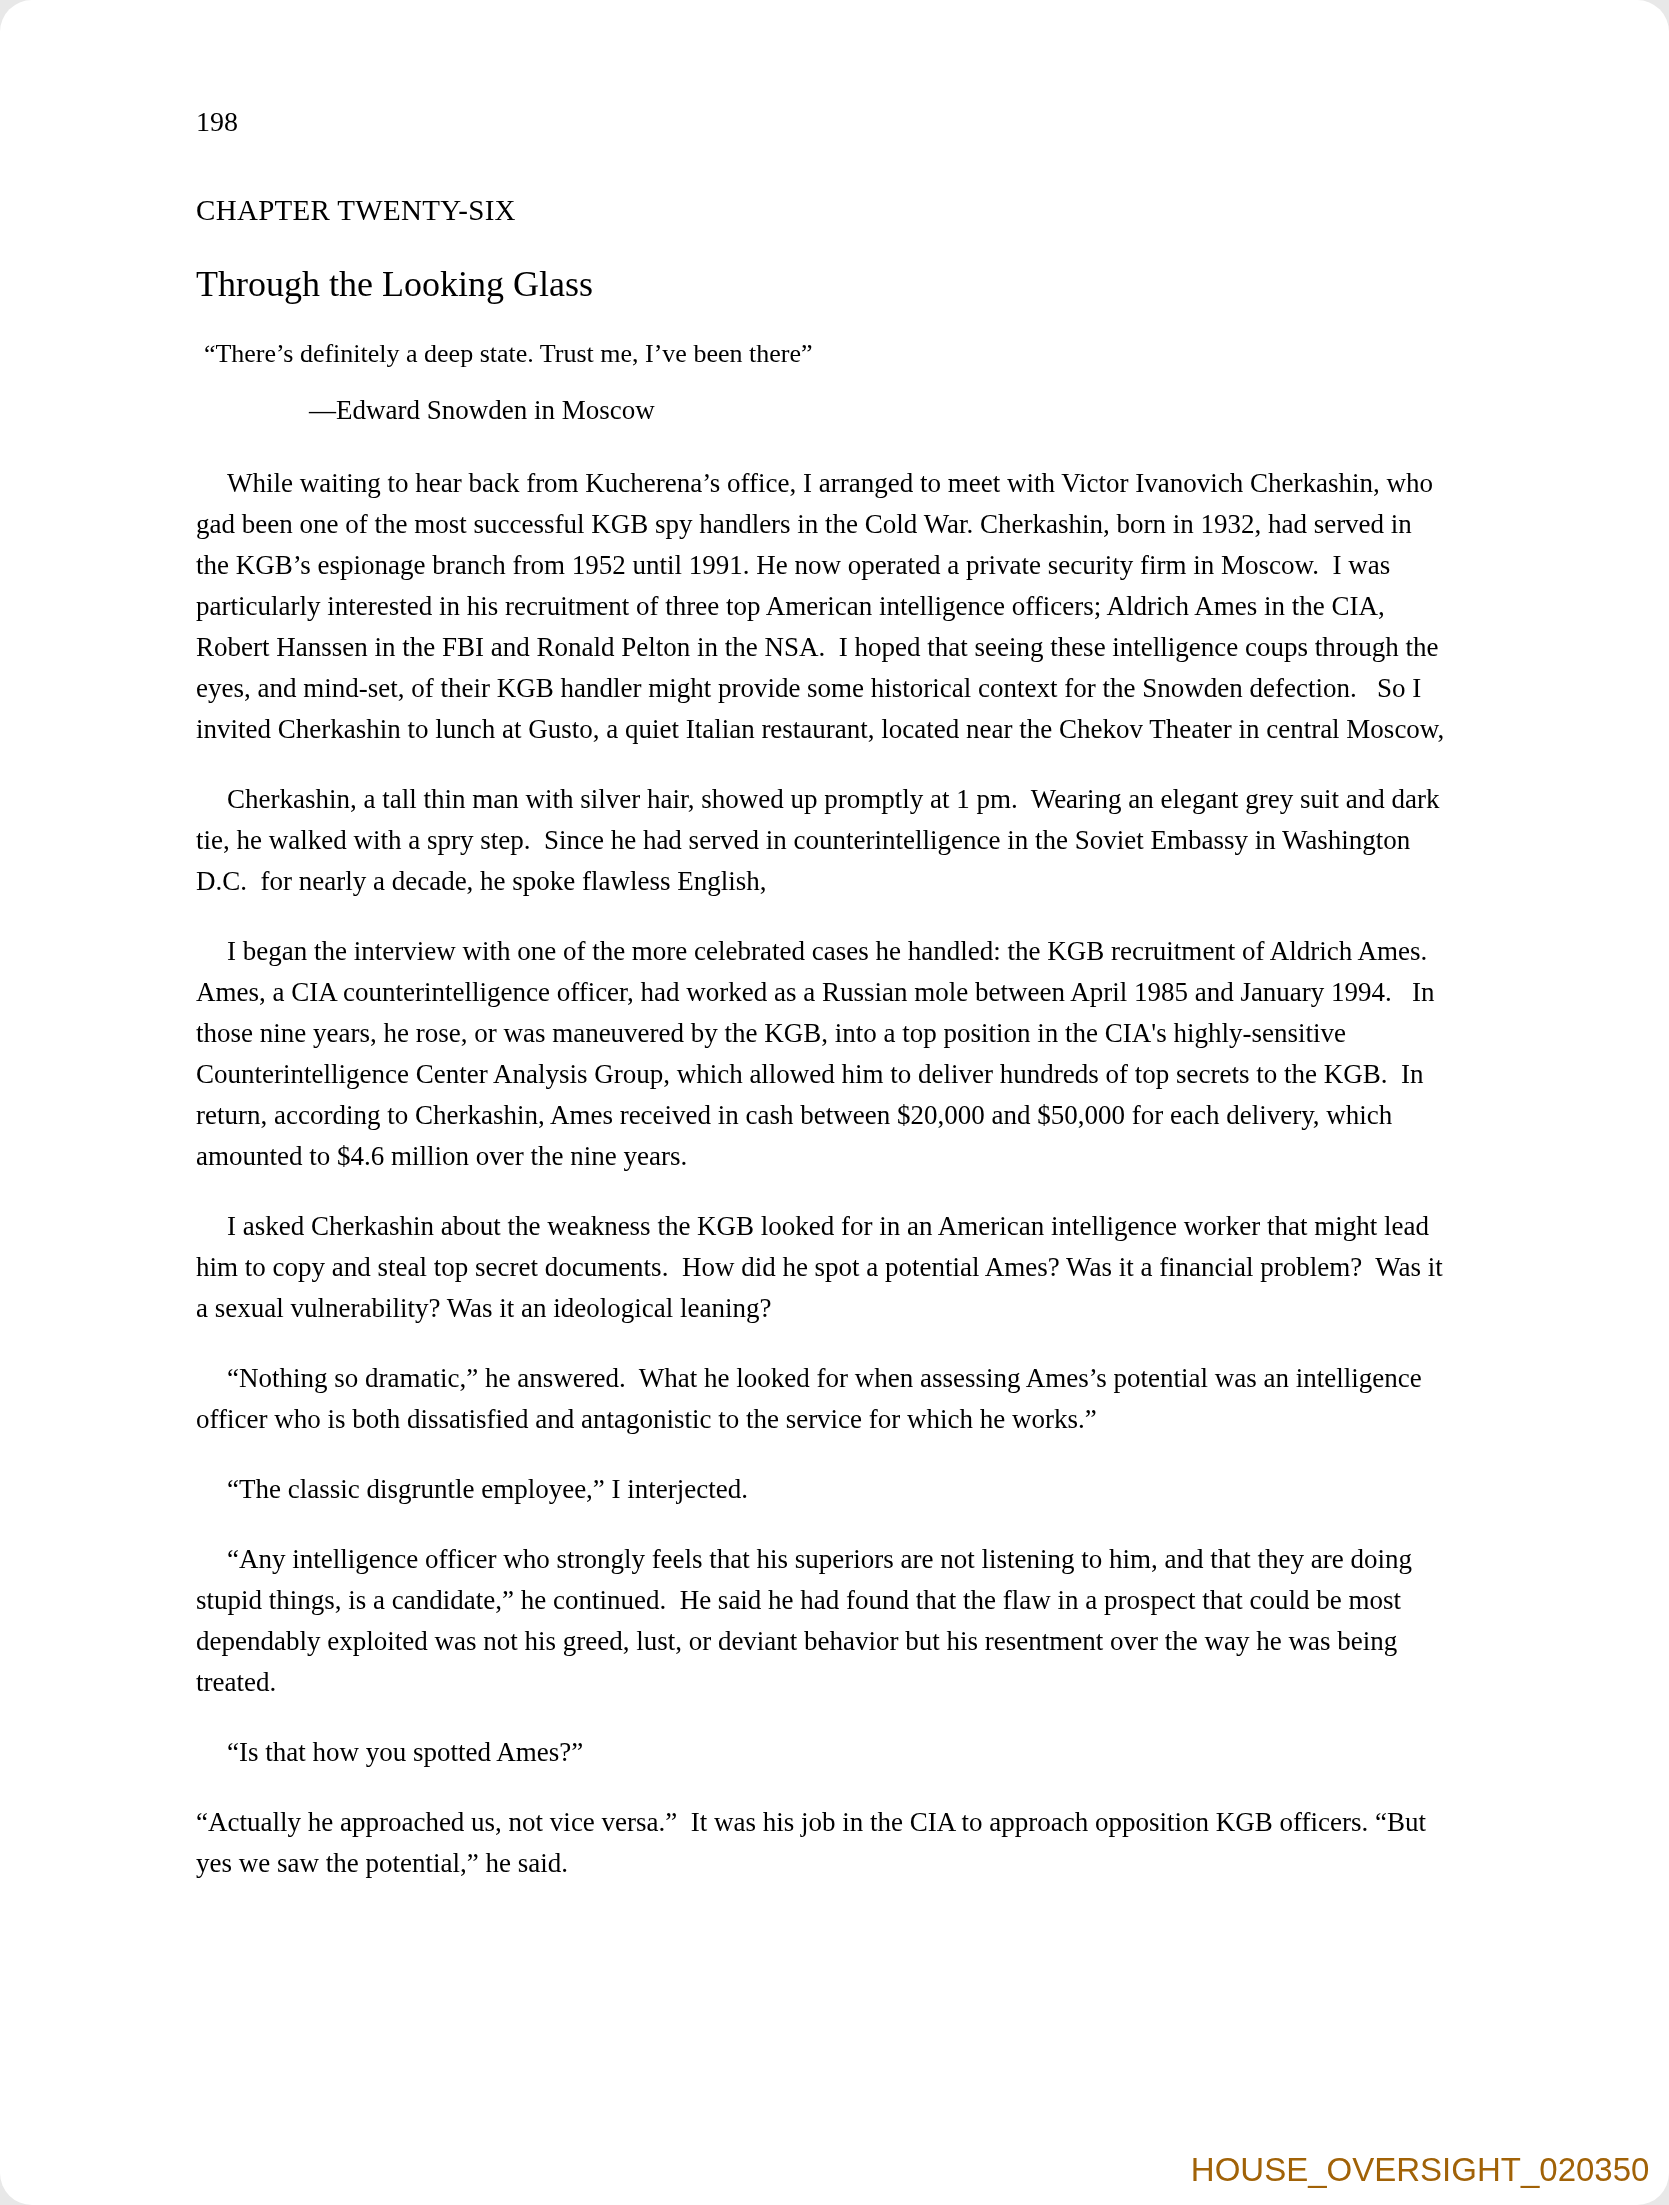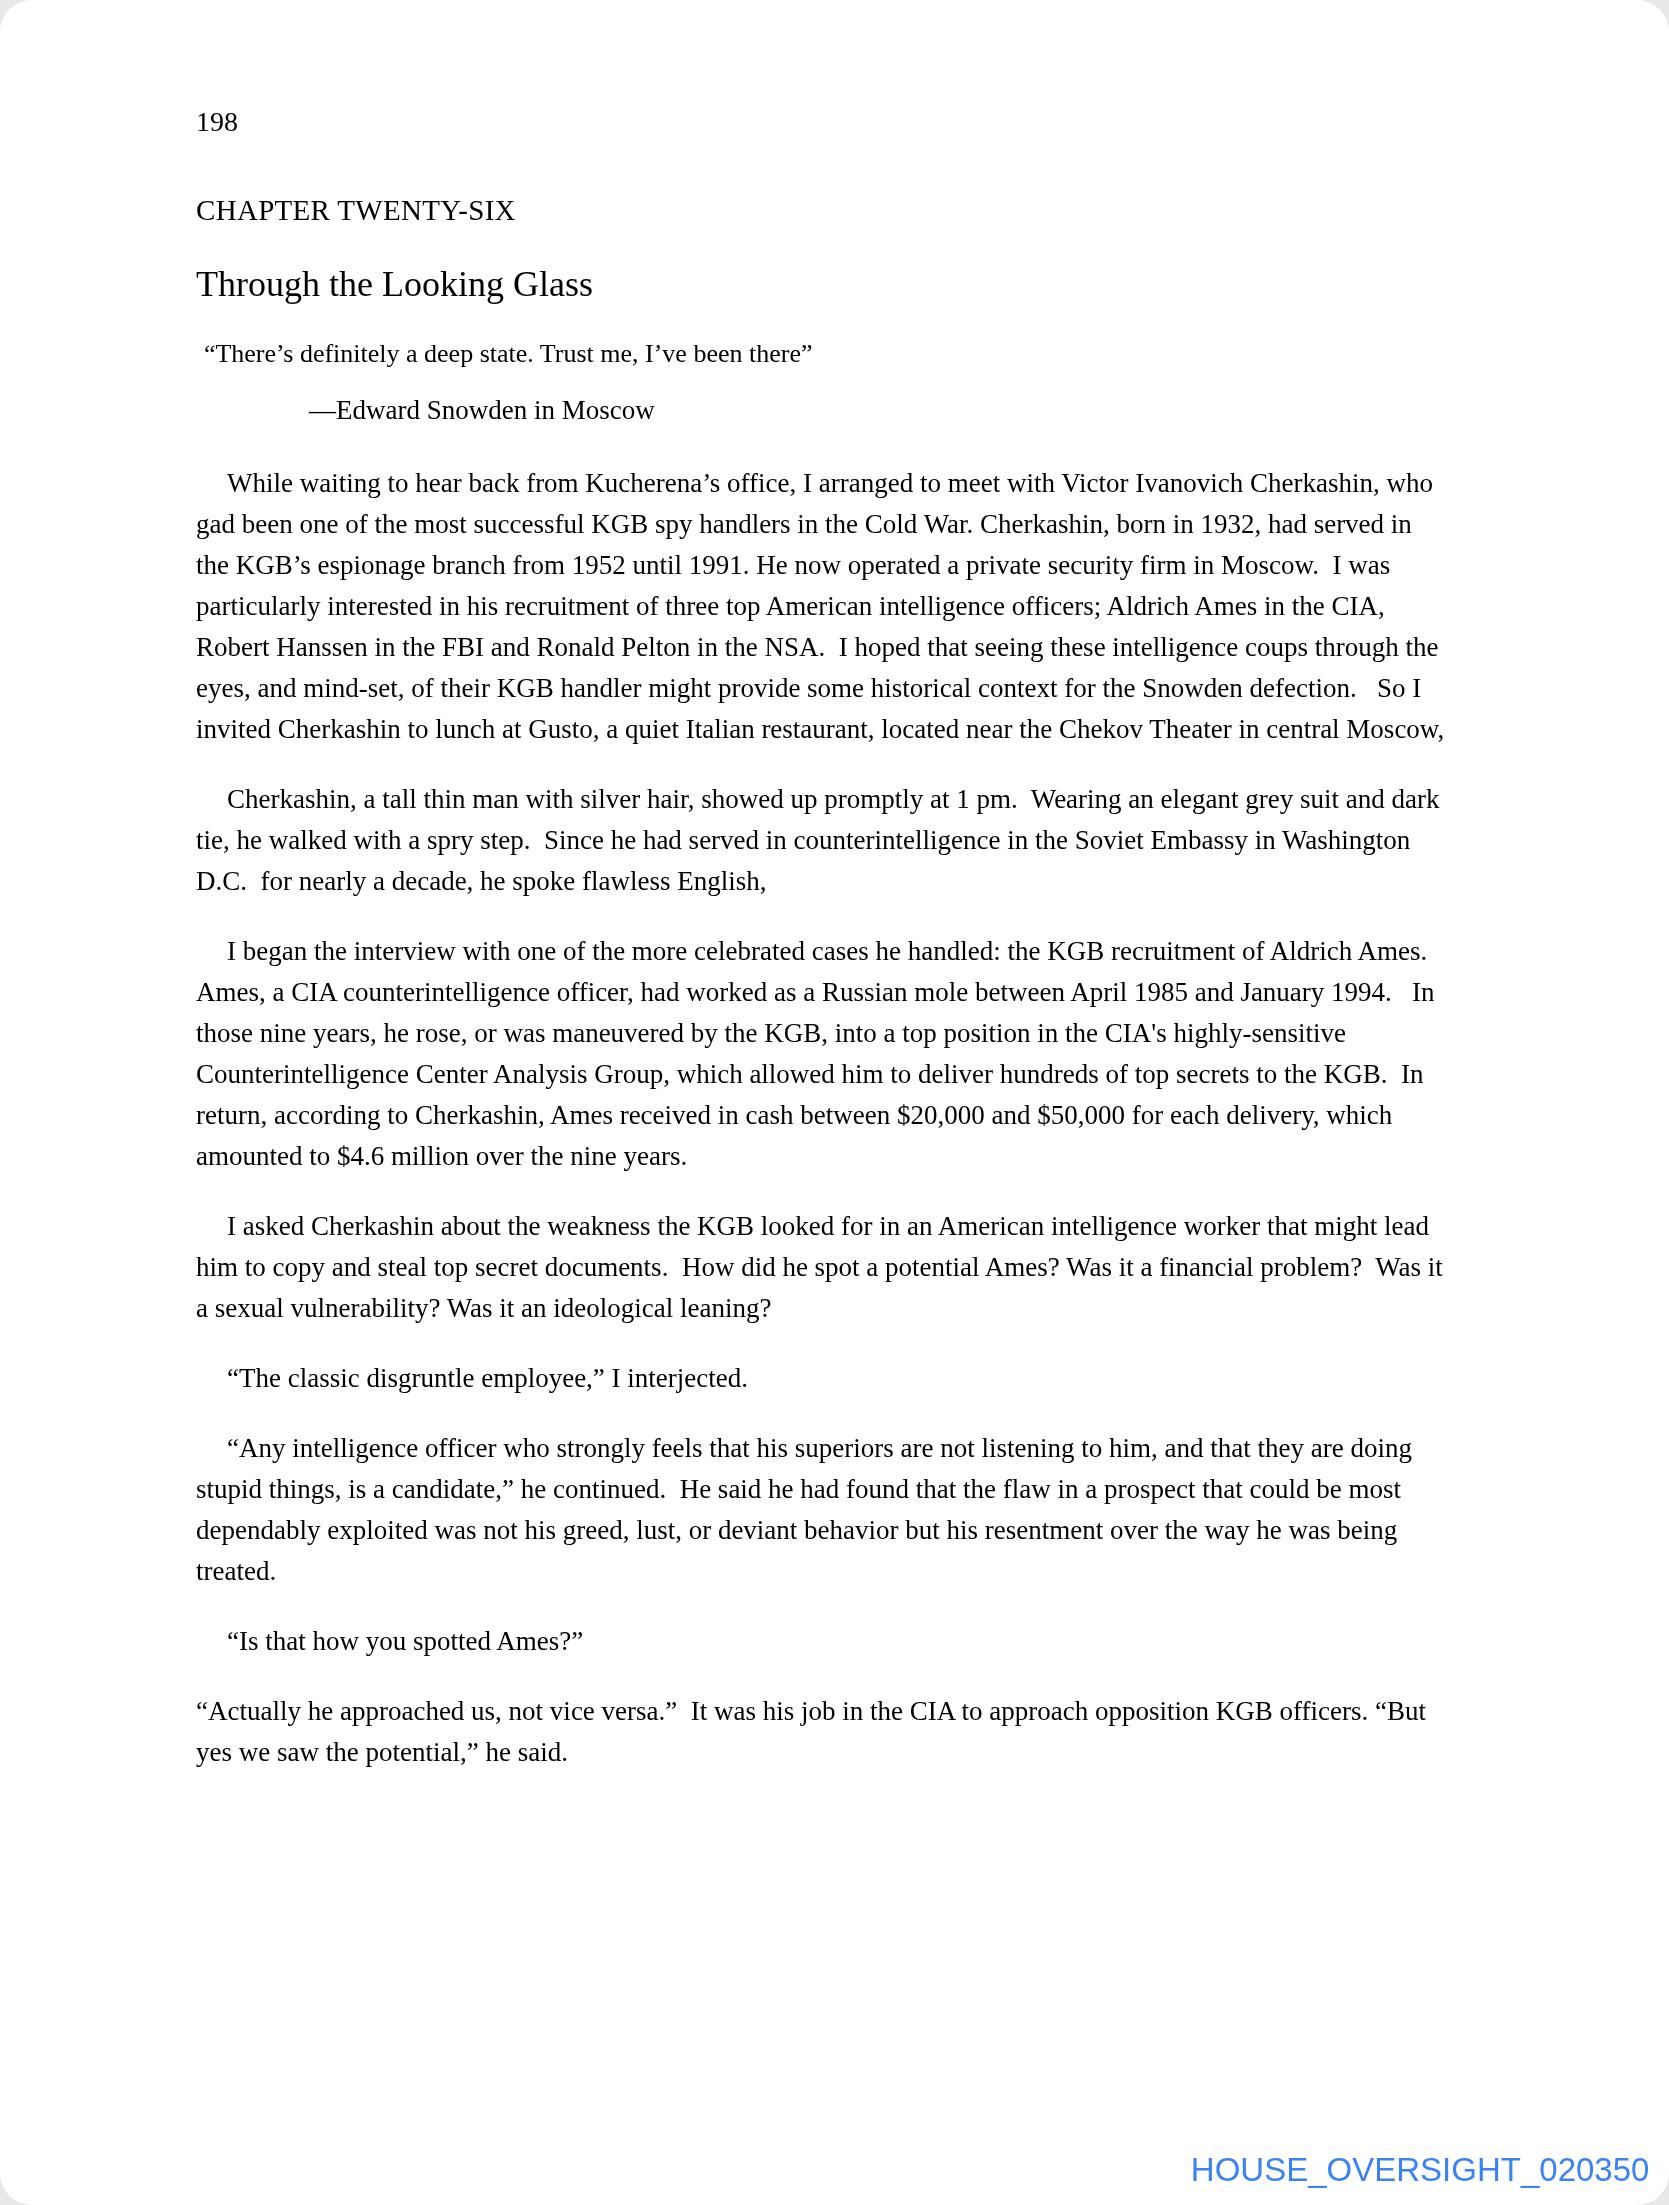--- a/index.html
+++ b/index.html
@@ -63,21 +63,21 @@
   }
   .body-para.no-indent {
     text-indent: 0;
   }
   .footer-bates {
     position: absolute;
     right: 19.6px;
     bottom: 15.7px;
     font-family: "Liberation Sans", "DejaVu Sans", sans-serif;
     font-size: 33px;
-    color: #3b82f6;
+    color: #a16207;
     white-space: nowrap;
   }
 </style>
 </head>
 <body>
 
 <div class="page">
   <div class="content">
     <div class="page-number">198</div>
 
@@ -90,20 +90,21 @@
     <div class="epigraph-attribution">—Edward Snowden in Moscow</div>
 
     <p class="body-para">While waiting to hear back from Kucherena’s office, I arranged to meet with Victor Ivanovich Cherkashin, who gad been one of the most successful KGB spy handlers in the Cold War. Cherkashin, born in 1932, had served in the KGB’s espionage branch from 1952 until 1991. He now operated a private security firm in Moscow.  I was particularly interested in his recruitment of three top American intelligence officers; Aldrich Ames in the CIA, Robert Hanssen in the FBI and Ronald Pelton in the NSA.  I hoped that seeing these intelligence coups through the eyes, and mind-set, of their KGB handler might provide some historical context for the Snowden defection.   So I invited Cherkashin to lunch at Gusto, a quiet Italian restaurant, located near the Chekov Theater in central Moscow,</p>
 
     <p class="body-para">Cherkashin, a tall thin man with silver hair, showed up promptly at 1 pm.  Wearing an elegant grey suit and dark tie, he walked with a spry step.  Since he had served in counterintelligence in the Soviet Embassy in Washington D.C.  for nearly a decade, he spoke flawless English,</p>
 
     <p class="body-para">I began the interview with one of the more celebrated cases he handled: the KGB recruitment of Aldrich Ames.  Ames, a CIA counterintelligence officer, had worked as a Russian mole between April 1985 and January 1994.   In those nine years, he rose, or was maneuvered by the KGB, into a top position in the CIA's highly-sensitive Counterintelligence Center Analysis Group, which allowed him to deliver hundreds of top secrets to the KGB.  In return, according to Cherkashin, Ames received in cash between $20,000 and $50,000 for each delivery, which amounted to $4.6 million over the nine years.</p>
 
     <p class="body-para">I asked Cherkashin about the weakness the KGB looked for in an American intelligence worker that might lead him to copy and steal top secret documents.  How did he spot a potential Ames? Was it a financial problem?  Was it a sexual vulnerability? Was it an ideological leaning?</p>
 
+    <p class="body-para">“Nothing so dramatic,” he answered.  What he looked for when assessing Ames’s potential was an intelligence officer who is both dissatisfied and antagonistic to the service for which he works.”</p>
 
     <p class="body-para">“The classic disgruntle employee,” I interjected.</p>
 
     <p class="body-para">“Any intelligence officer who strongly feels that his superiors are not listening to him, and that they are doing stupid things, is a candidate,” he continued.  He said he had found that the flaw in a prospect that could be most dependably exploited was not his greed, lust, or deviant behavior but his resentment over the way he was being treated.</p>
 
     <p class="body-para">“Is that how you spotted Ames?”</p>
 
     <p class="body-para no-indent">“Actually he approached us, not vice versa.”  It was his job in the CIA to approach opposition KGB officers. “But yes we saw the potential,” he said.</p>
   </div>
 

